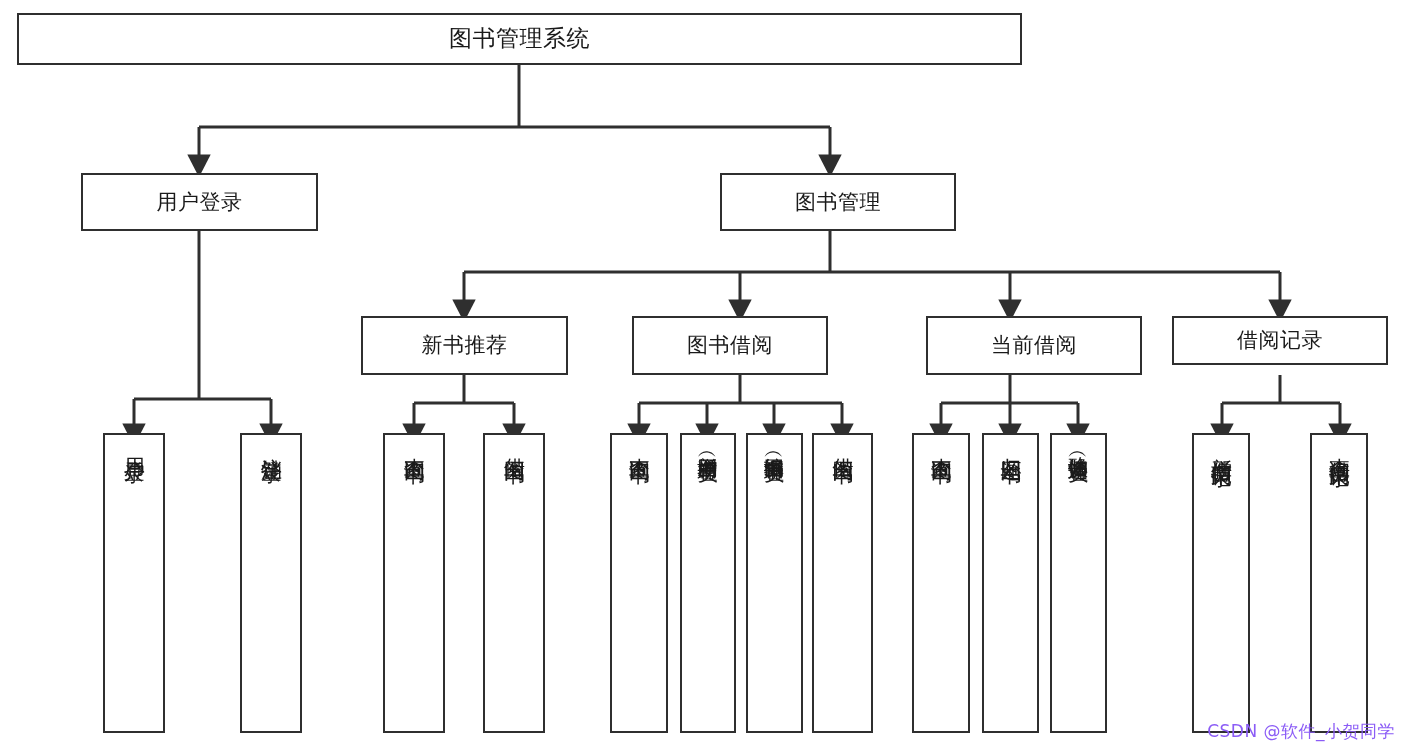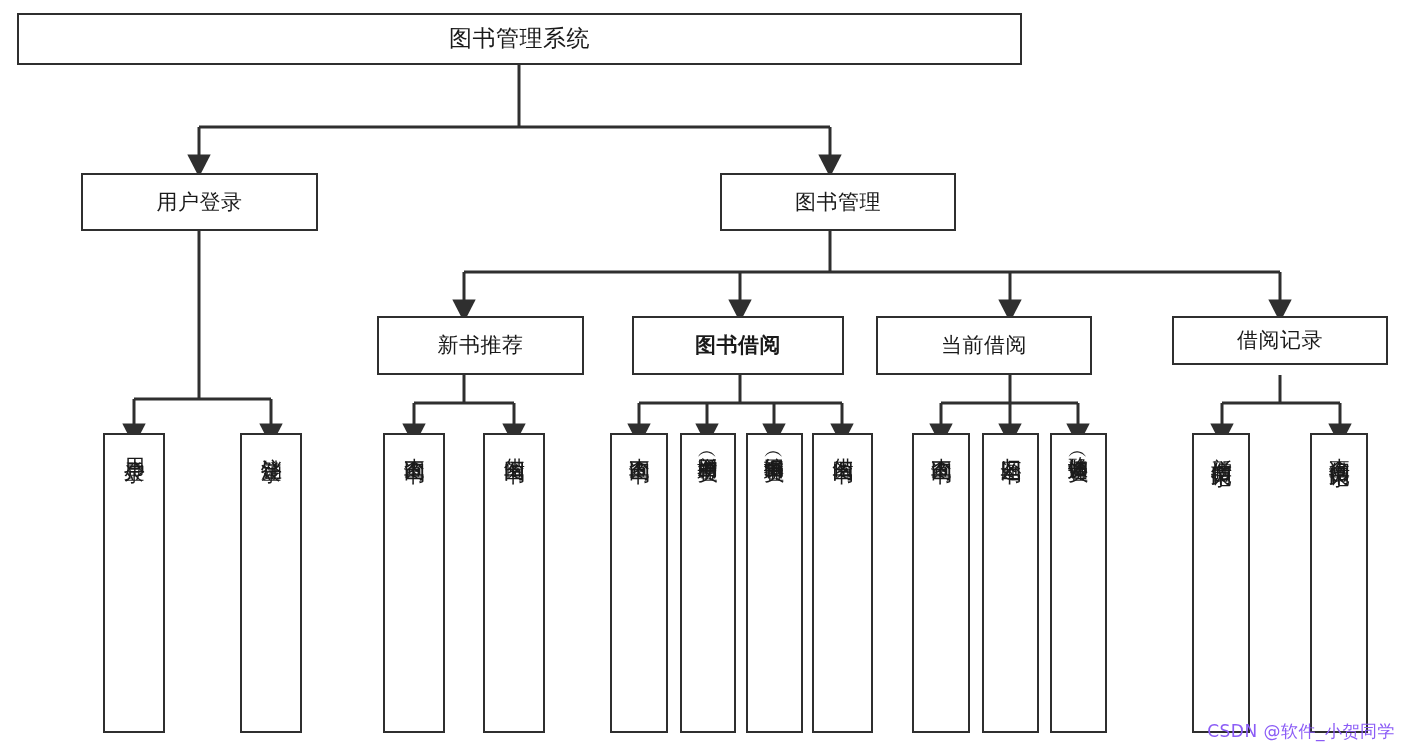--- a/index.html
+++ b/index.html
@@ -130,27 +130,27 @@
     <span class="lbl">图书管理系统</span>
   </div>
 
   <div class="node horiz" style="left:81px;top:173px;width:237px;height:58px;">
     <span class="lbl">用户登录</span>
   </div>
   <div class="node horiz" style="left:712px;top:173px;width:236px;height:58px;margin-left:8px;">
     <span class="lbl">图书管理</span>
   </div>
 
-  <div class="node horiz" style="left:361px;top:316px;width:207px;height:59px;margin-left:16px;">
+  <div class="node horiz" style="left:361px;top:316px;width:207px;height:59px;">
     <span class="lbl">新书推荐</span>
   </div>
-  <div class="node horiz" style="left:632px;top:316px;width:212px;height:59px;font-weight:bold;">
+  <div class="node horiz" style="left:632px;top:316px;width:196px;height:59px;">
     <span class="lbl">图书借阅</span>
   </div>
-  <div class="node horiz" style="left:876px;top:316px;width:216px;height:59px;">
+  <div class="node horiz" style="left:926px;top:316px;width:216px;height:59px;">
     <span class="lbl">当前借阅</span>
   </div>
   <div class="node horiz" style="left:1172px;top:316px;width:216px;height:49px;">
     <span class="lbl">借阅记录</span>
   </div>
 
   <div class="node vert" style="left:103px;top:433px;width:62px;height:300px;">
     <span class="lbl">用户登录</span>
   </div>
   <div class="node vert" style="left:240px;top:433px;width:62px;height:300px;">

